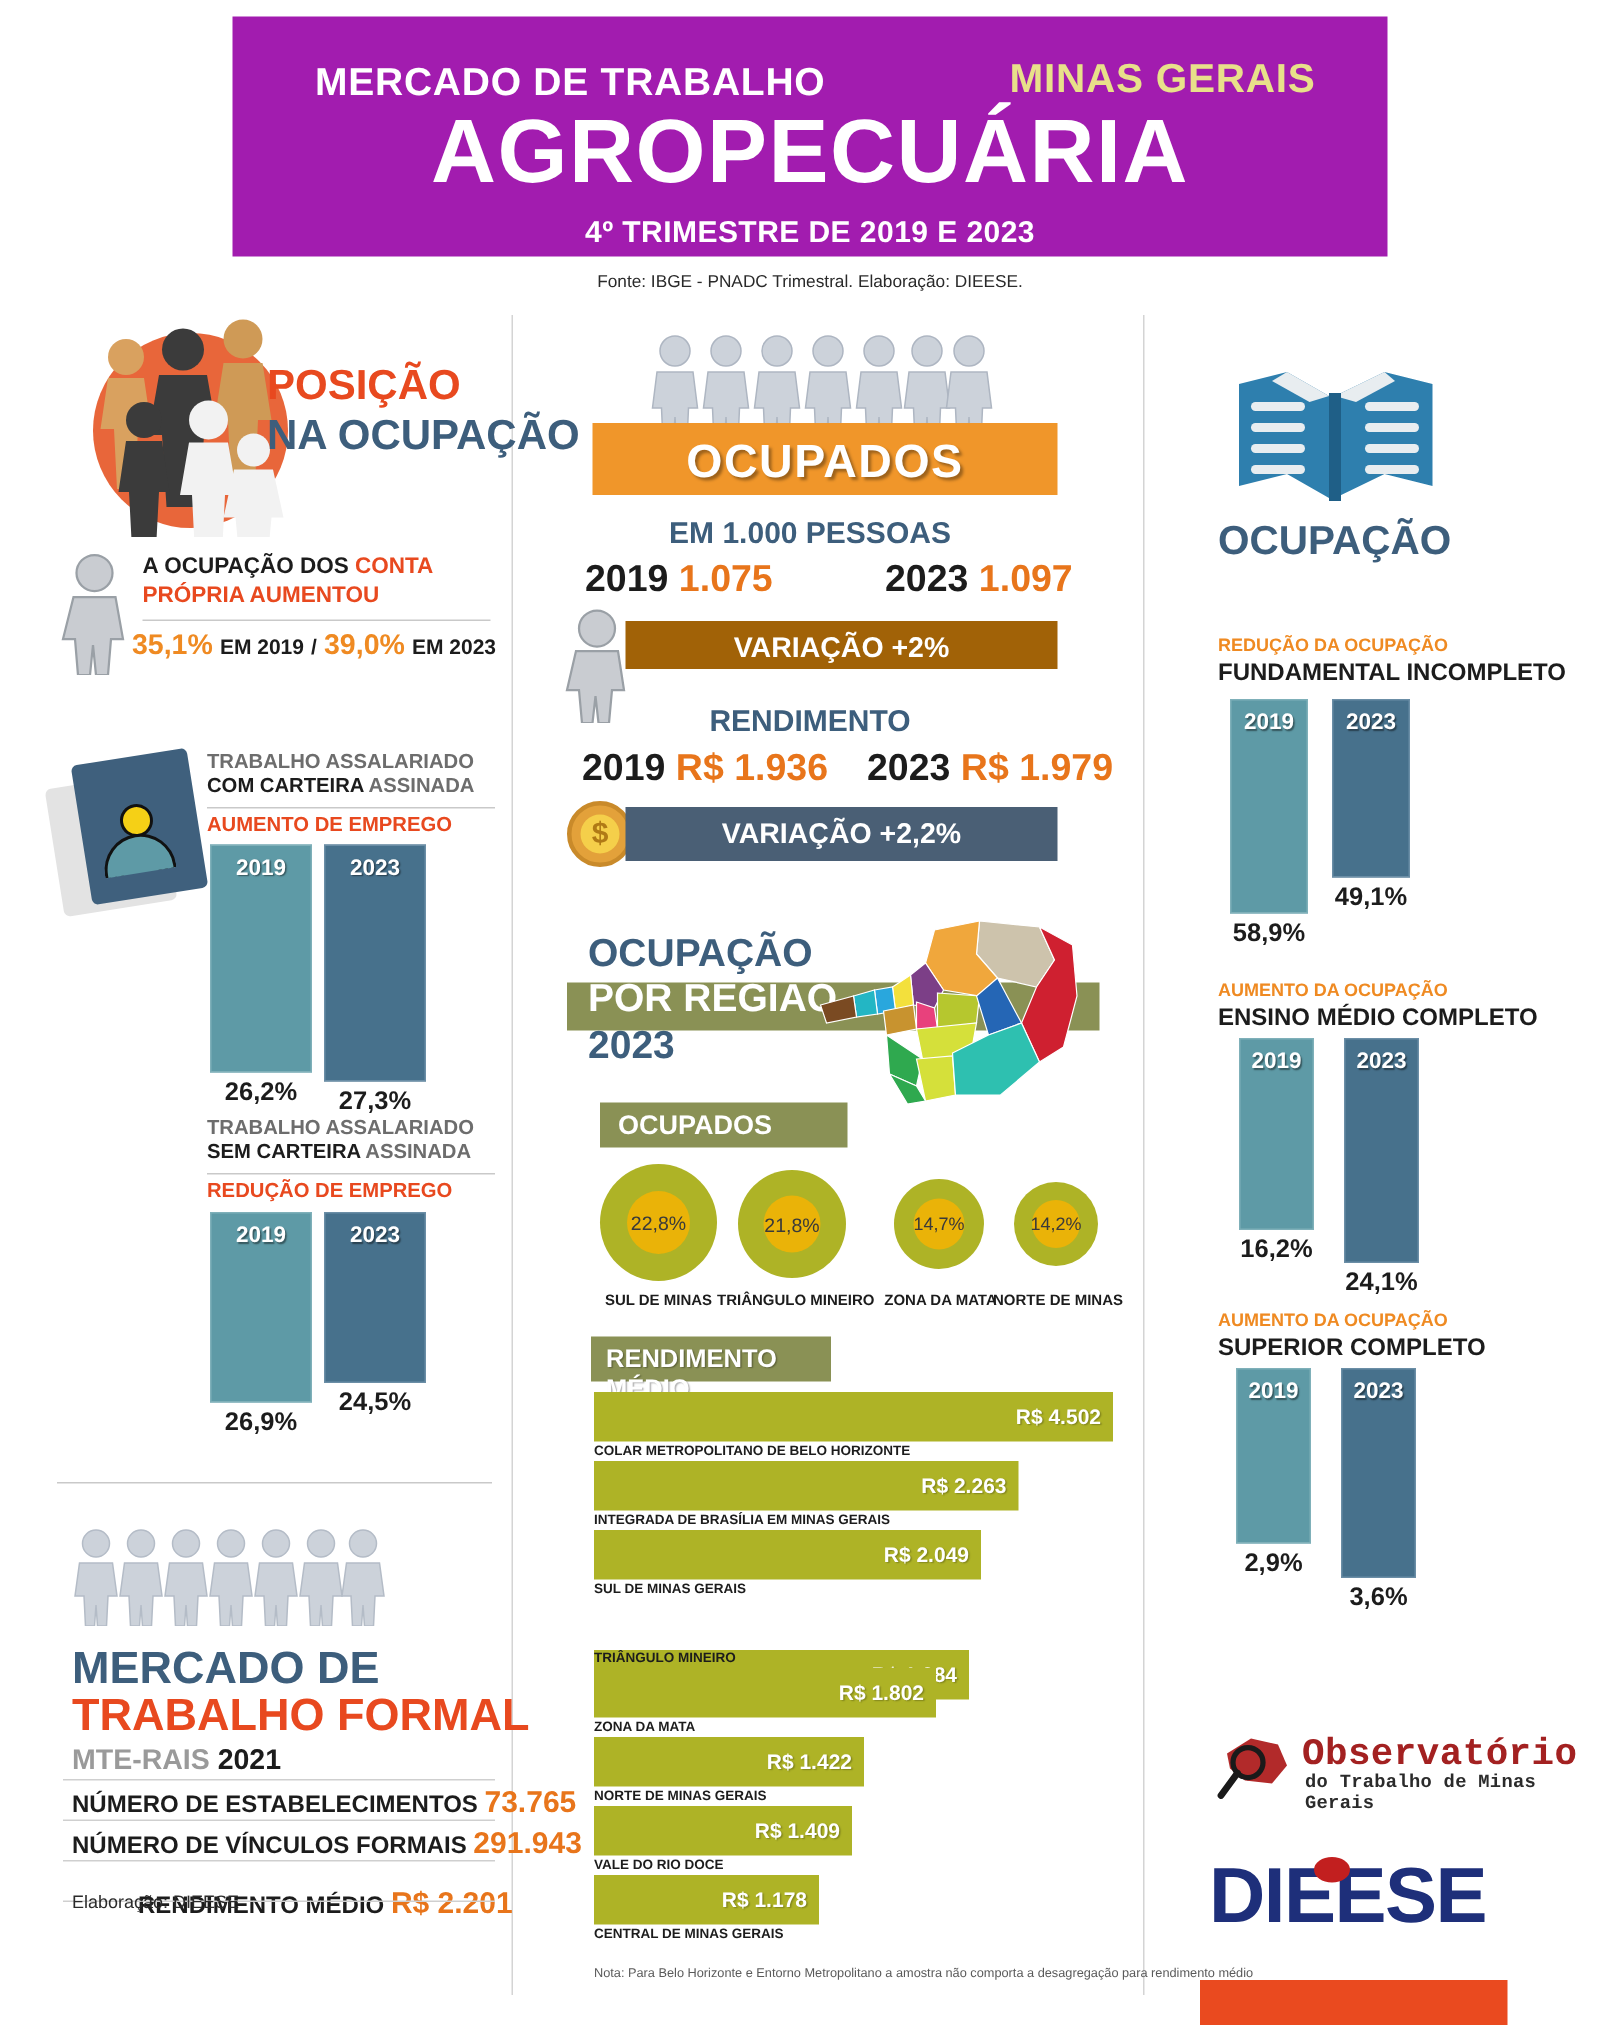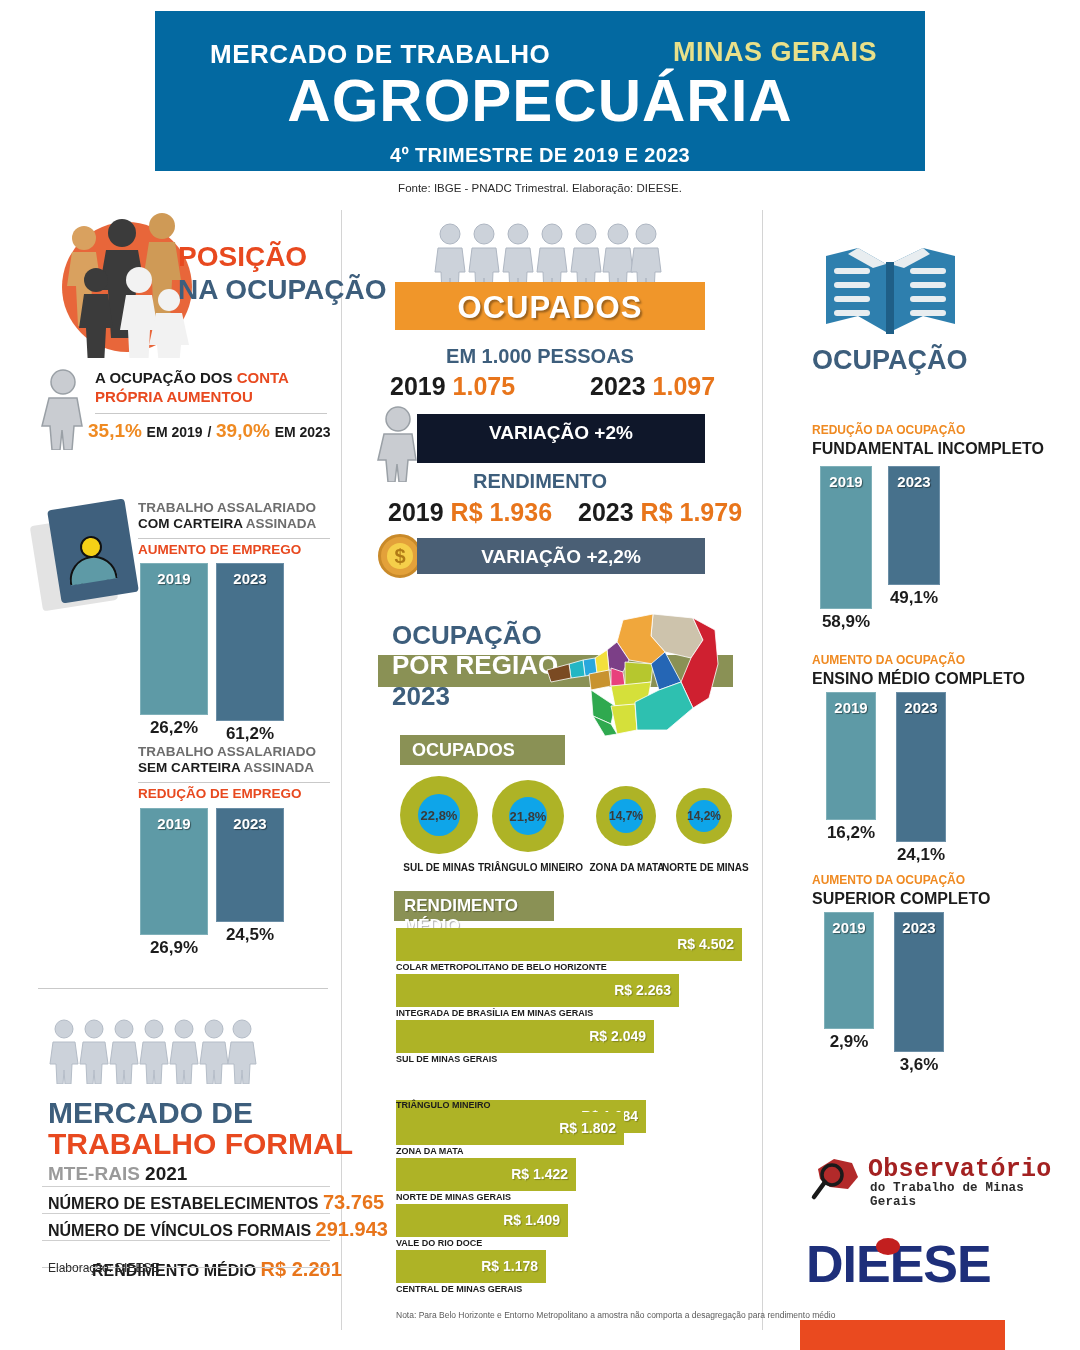--- a/index.html
+++ b/index.html
@@ -6,21 +6,21 @@
   body {
     width:1080px; height:1350px; background:#ffffff;
     font-family:"Liberation Sans", sans-serif;
     position:relative; overflow:hidden;
     -webkit-font-smoothing:antialiased;
   }
 
   
   #header-band {
     position:absolute; left:155px; top:11px; width:770px; height:160px;
-    background:#0369a1;
+    background:#a21caf;
   }
   #hdr-kicker { position:absolute; left:55px; top:28px; font-size:26px; font-weight:bold;
     color:#ffffff; letter-spacing:0.5px; }
   #hdr-region { position:absolute; right:48px; top:26px; font-size:27px; font-weight:bold;
     color:#e8e08a; letter-spacing:0.5px; }
   #hdr-title { position:absolute; left:0; right:0; top:60px; text-align:center;
     font-size:60px; font-weight:bold; color:#ffffff; letter-spacing:1px; line-height:1; }
   #hdr-sub { position:absolute; left:0; right:0; top:133px; text-align:center;
     font-size:20px; font-weight:bold; color:#ffffff; letter-spacing:0.3px; }
   #source-line { position:absolute; left:0; right:0; top:182px; text-align:center;
@@ -99,22 +99,22 @@
     background:#f0962a; }
   #ocupados-band span { position:absolute; left:0; right:0; top:8px; text-align:center;
     color:#ffffff; font-size:31px; font-weight:bold; letter-spacing:1px;
     text-shadow:2px 2px 2px rgba(0,0,0,.35); }
   #em1000 { position:absolute; left:0; right:0; top:345px; text-align:center;
     font-size:20px; font-weight:bold; color:#3d5e7c; width:1080px; }
   #oc-2019 { position:absolute; left:390px; top:372px; font-size:25px; font-weight:bold; }
   #oc-2023 { position:absolute; left:590px; top:372px; font-size:25px; font-weight:bold; }
   .yrlbl { color:#1c1c1c; }
   .yrval { color:#e8751b; }
-  #var1-band { position:absolute; left:417px; top:414px; width:288px; height:49px;
-    background:#0f172a; }
+  #var1-band { position:absolute; left:417px; top:414px; width:288px; height:32px;
+    background:#a16207; }
   #var1-band span { position:absolute; left:0; right:0; top:8px; text-align:center;
     color:#ffffff; font-size:19px; font-weight:bold; }
   #person-icon1 { position:absolute; left:375px; top:406px; width:46px; height:76px; }
   #rend-title { position:absolute; left:0; right:0; top:470px; text-align:center;
     font-size:20px; font-weight:bold; color:#3d5e7c; width:1080px; }
   #rd-2019 { position:absolute; left:388px; top:498px; font-size:25px; font-weight:bold; }
   #rd-2023 { position:absolute; left:578px; top:498px; font-size:25px; font-weight:bold; }
   #var2-band { position:absolute; left:417px; top:538px; width:288px; height:36px;
     background:#4a5f75; }
   #var2-band span { position:absolute; left:0; right:0; top:8px; text-align:center;
@@ -132,23 +132,23 @@
   #reg-title .l3 { color:#3d5e7c; display:block; }
   #reg-band { position:absolute; left:378px; top:655px; width:355px; height:32px;
     background:#8a9155; z-index:2; }
   #mg-map { position:absolute; left:525px; top:612px; width:195px; height:128px; z-index:4; }
 
   #oc-band2 { position:absolute; left:400px; top:735px; width:165px; height:30px;
     background:#8a9155; }
   #oc-band2 span { position:absolute; left:12px; top:5px; color:#ffffff;
     font-size:18px; font-weight:bold; }
   .donut { position:absolute; border-radius:50%; }
-  .donut .hole { position:absolute; border-radius:50%; background:#0ea5e9;
+  .donut .hole { position:absolute; border-radius:50%; background:#eab308;
     display:flex; align-items:center; justify-content:center;
-    color:#3a3a3a; font-size:13px; font-weight:bold; }
+    color:#3a3a3a; font-size:13px; font-weight:normal; }
   .donut-lbl { position:absolute; text-align:center; font-size:10px; font-weight:bold;
     color:#1c1c1c; white-space:nowrap; }
 
   #rm-band { position:absolute; left:394px; top:891px; width:160px; height:30px;
     background:#8a9155; }
   #rm-band span { position:absolute; left:10px; top:5px; color:#ffffff; font-size:17px;
     font-weight:bold; text-shadow:1px 1px 1px rgba(0,0,0,.3); }
   .rbar { position:absolute; left:396px; height:33px; background:#aeb326; }
   .rbar .val { position:absolute; right:8px; top:8px; color:#ffffff; font-size:14px;
     font-weight:bold; text-shadow:1px 1px 1px rgba(0,0,0,.25); }
@@ -258,21 +258,21 @@
 <div class="chart-rule" style="left:138px;top:538px;width:192px;"></div>
 <div class="chart-note" style="position:absolute;left:138px;top:542px;">AUMENTO DE EMPREGO</div>
 
 <div class="bar y19" style="left:140px;top:563px;width:68px;height:152px;">
   <div class="bar-year">2019</div>
 </div>
 <div class="bar-val" style="left:140px;top:718px;width:68px;">26,2%</div>
 <div class="bar y23" style="left:216px;top:563px;width:68px;height:158px;">
   <div class="bar-year">2023</div>
 </div>
-<div class="bar-val" style="left:216px;top:724px;width:68px;">61,2%</div>
+<div class="bar-val" style="left:216px;top:724px;width:68px;">27,3%</div>
 
 <div class="chart-label" style="position:absolute;left:138px;top:744px;width:195px;">
   <span class="w1">TRABALHO ASSALARIADO</span><br>
   <span class="w2">SEM CARTEIRA</span><span class="w1"> ASSINADA</span>
 </div>
 <div class="chart-rule" style="left:138px;top:782px;width:192px;"></div>
 <div class="chart-note" style="position:absolute;left:138px;top:786px;">REDUÇÃO DE EMPREGO</div>
 
 <div class="bar y19" style="left:140px;top:808px;width:68px;height:127px;">
   <div class="bar-year">2019</div>

